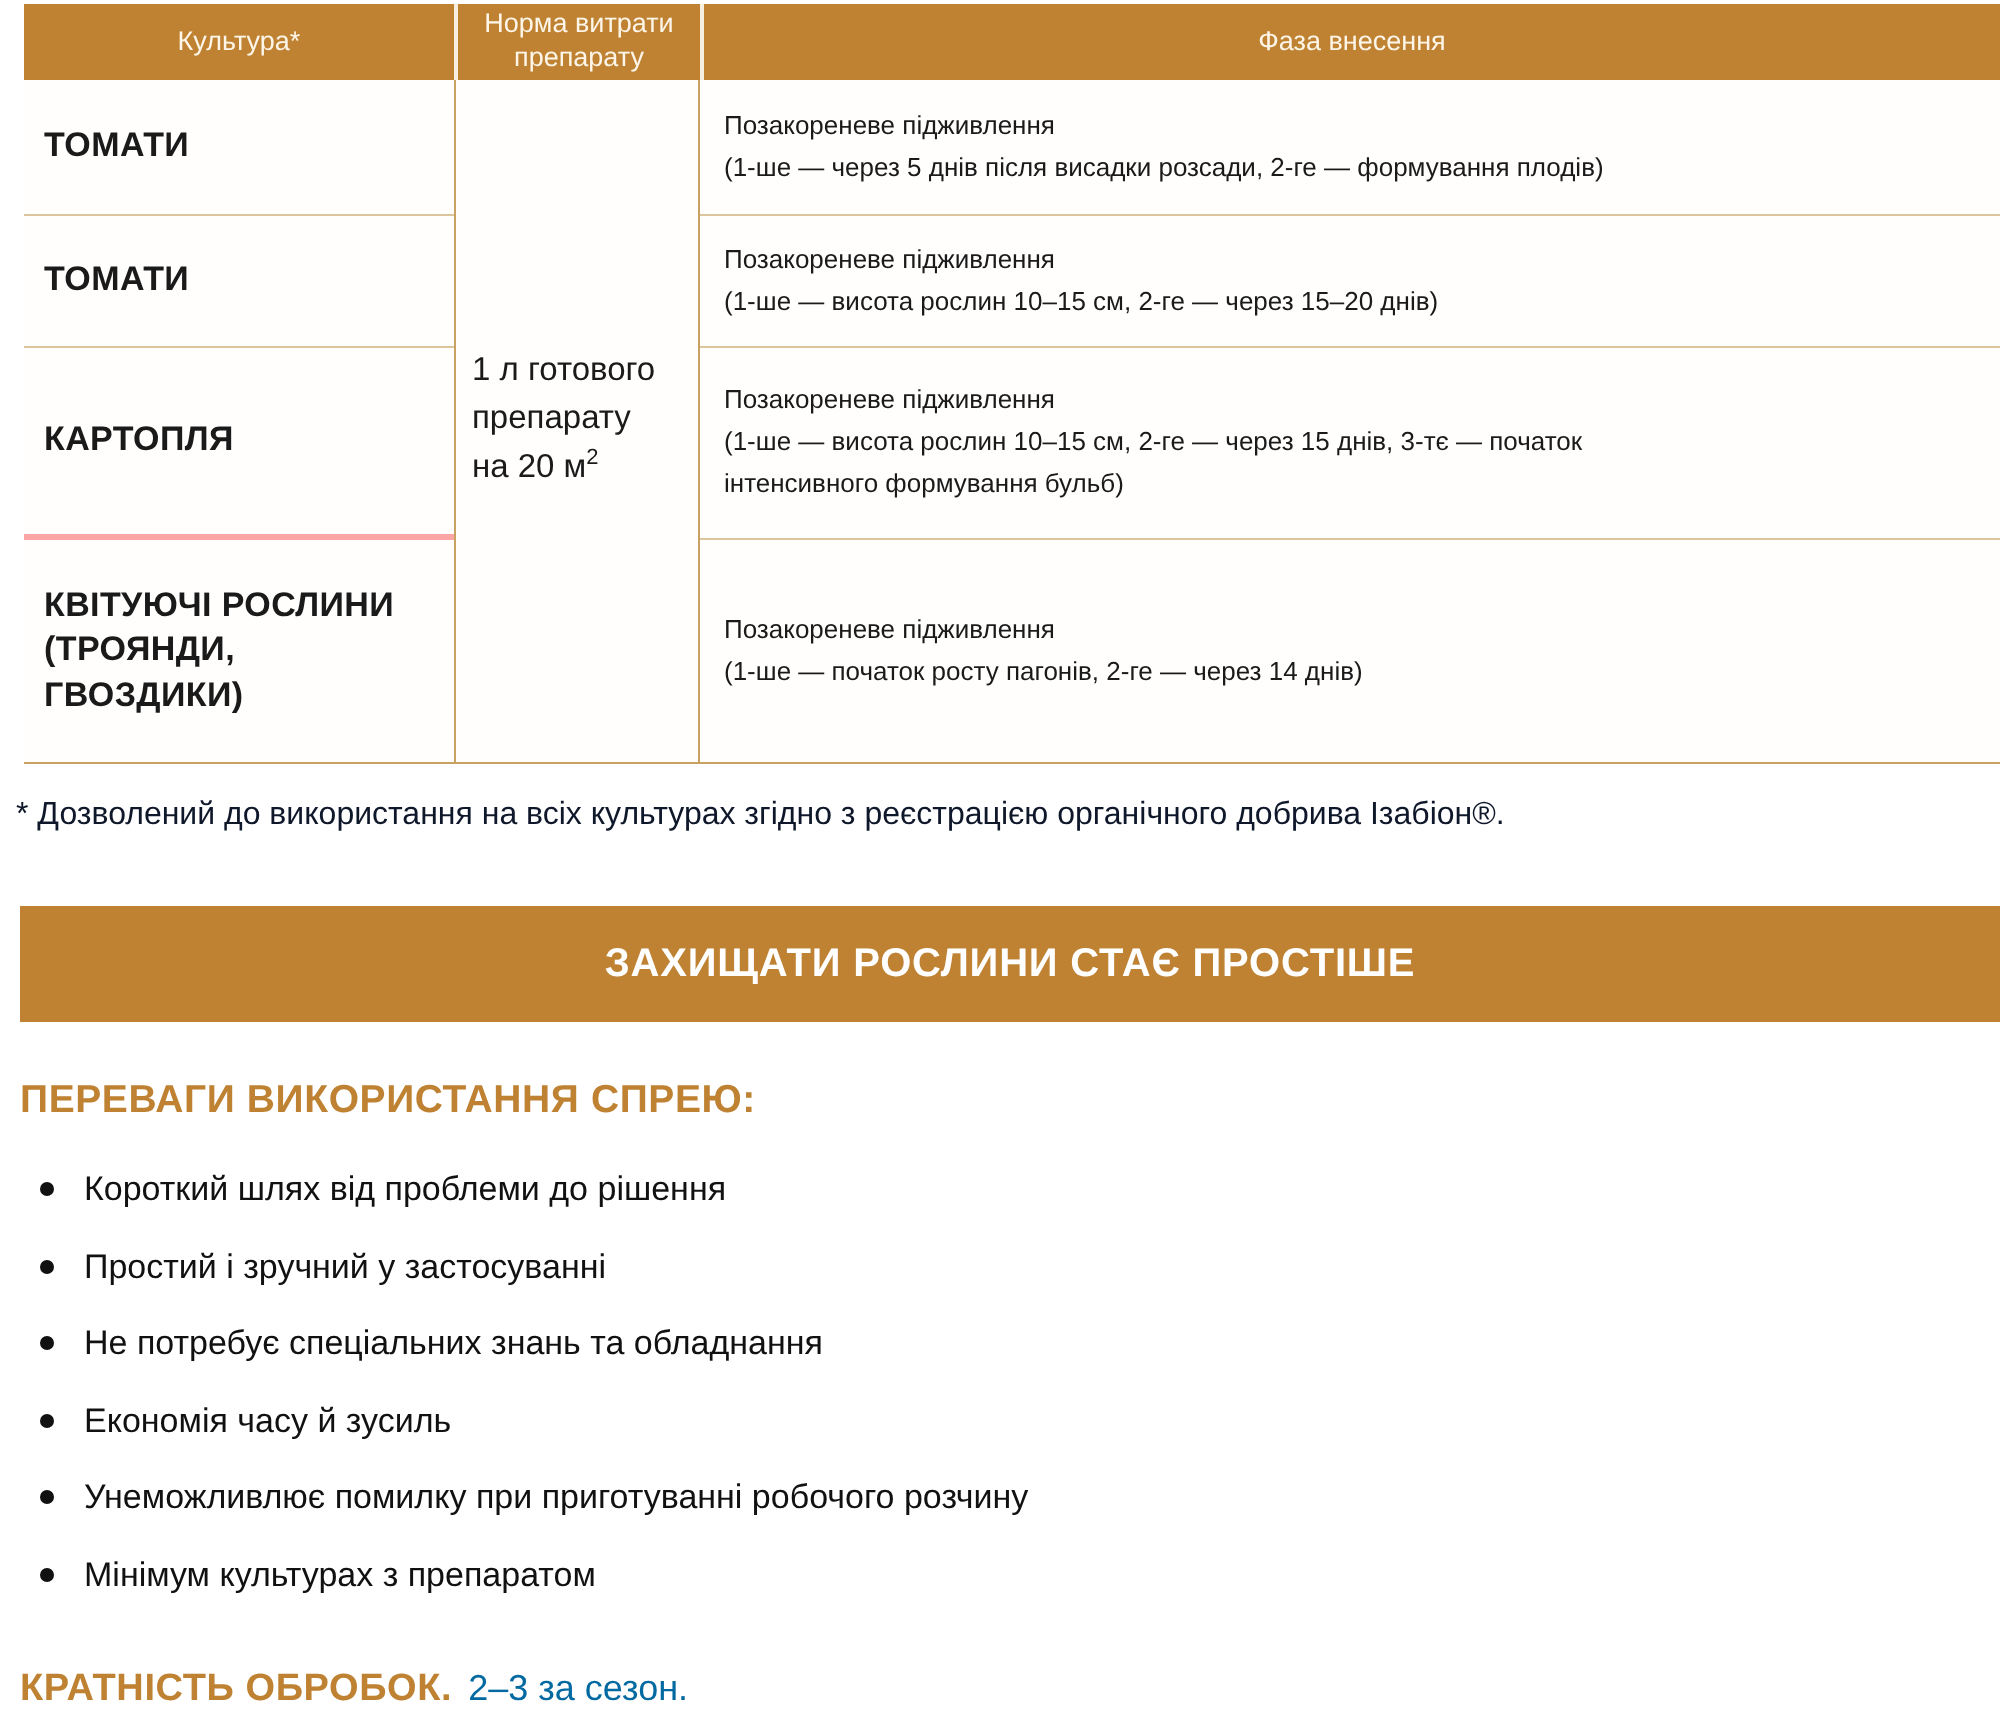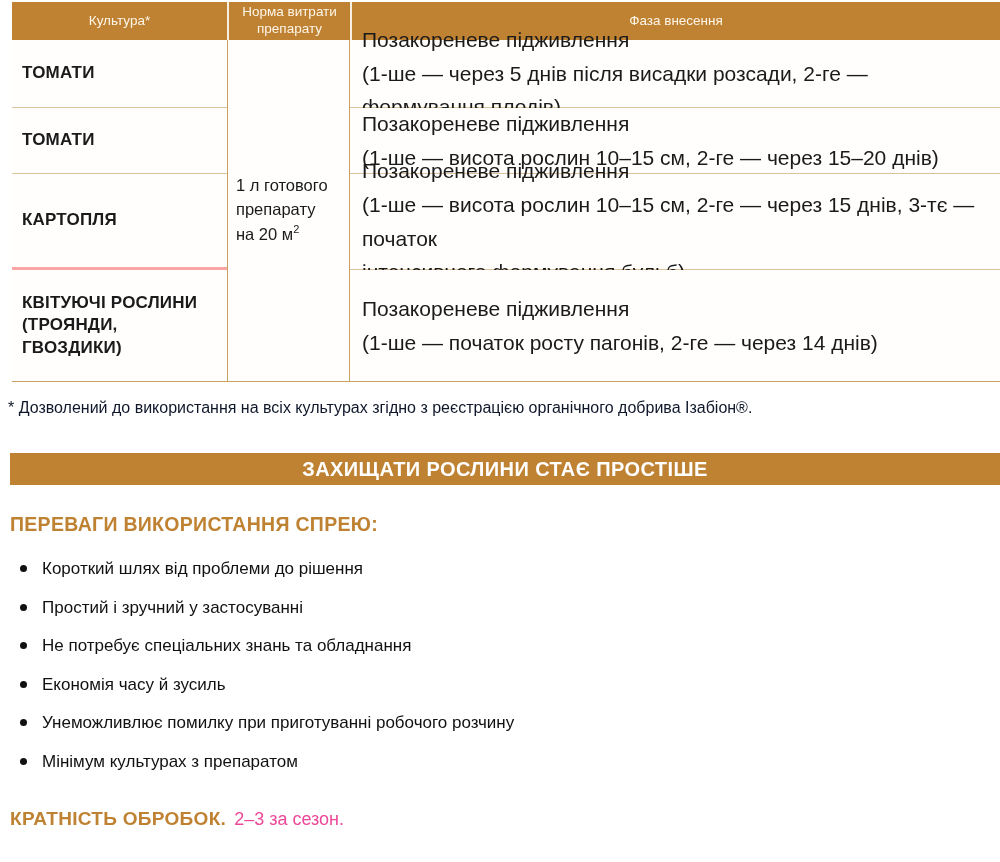--- a/index.html
+++ b/index.html
@@ -64,41 +64,41 @@
     line-height: 1.45;
   }
   .norm-text { white-space: pre-line; }
   .norm sup { font-size: 11px; vertical-align: super; }
   .phase {
     grid-column: 3;
     display: flex;
     flex-direction: column;
     justify-content: center;
     padding: 6px 10px 6px 12px;
-    font-size: 21px;
+    font-size: 13px;
     line-height: 1.6;
     white-space: pre-line;
   }
   .ph-0 { grid-row: 2; border-bottom: 1px solid #dcc49c; }
   .ph-1 { grid-row: 3; border-bottom: 1px solid #dcc49c; }
   .ph-2 { grid-row: 4; border-bottom: 1px solid #dcc49c; }
   .ph-3 { grid-row: 5; }
 
   
   .footnote {
     margin: 17px 0 0 8px;
     font-size: 16px;
     color: #0f172a;
   }
 
   
   .banner {
     margin: 36px 0 0 10px;
     width: 990px;
-    height: 32px;
+    height: 58px;
     background: #bf8233;
     display: flex;
     align-items: center;
     justify-content: center;
     color: #ffffff;
     font-weight: bold;
     font-size: 20px;
     letter-spacing: 0.4px;
   }
 
@@ -137,21 +137,21 @@
     display: flex;
     align-items: baseline;
   }
   .freq-label {
     color: #bf8233;
     font-weight: bold;
     font-size: 19px;
     letter-spacing: 0.3px;
     margin-right: 8px;
   }
-  .freq-value { font-size: 18px; color: #ec4899; text-align: center; }
+  .freq-value { font-size: 18px; color: #0369a1; text-align: center; }
 </style>
 </head>
 <body>
 
 <div class="page">
 
   <div class="tbl">
     <div class="th th1">Культура*</div>
     <div class="th th2">Норма витрати
 препарату</div>

